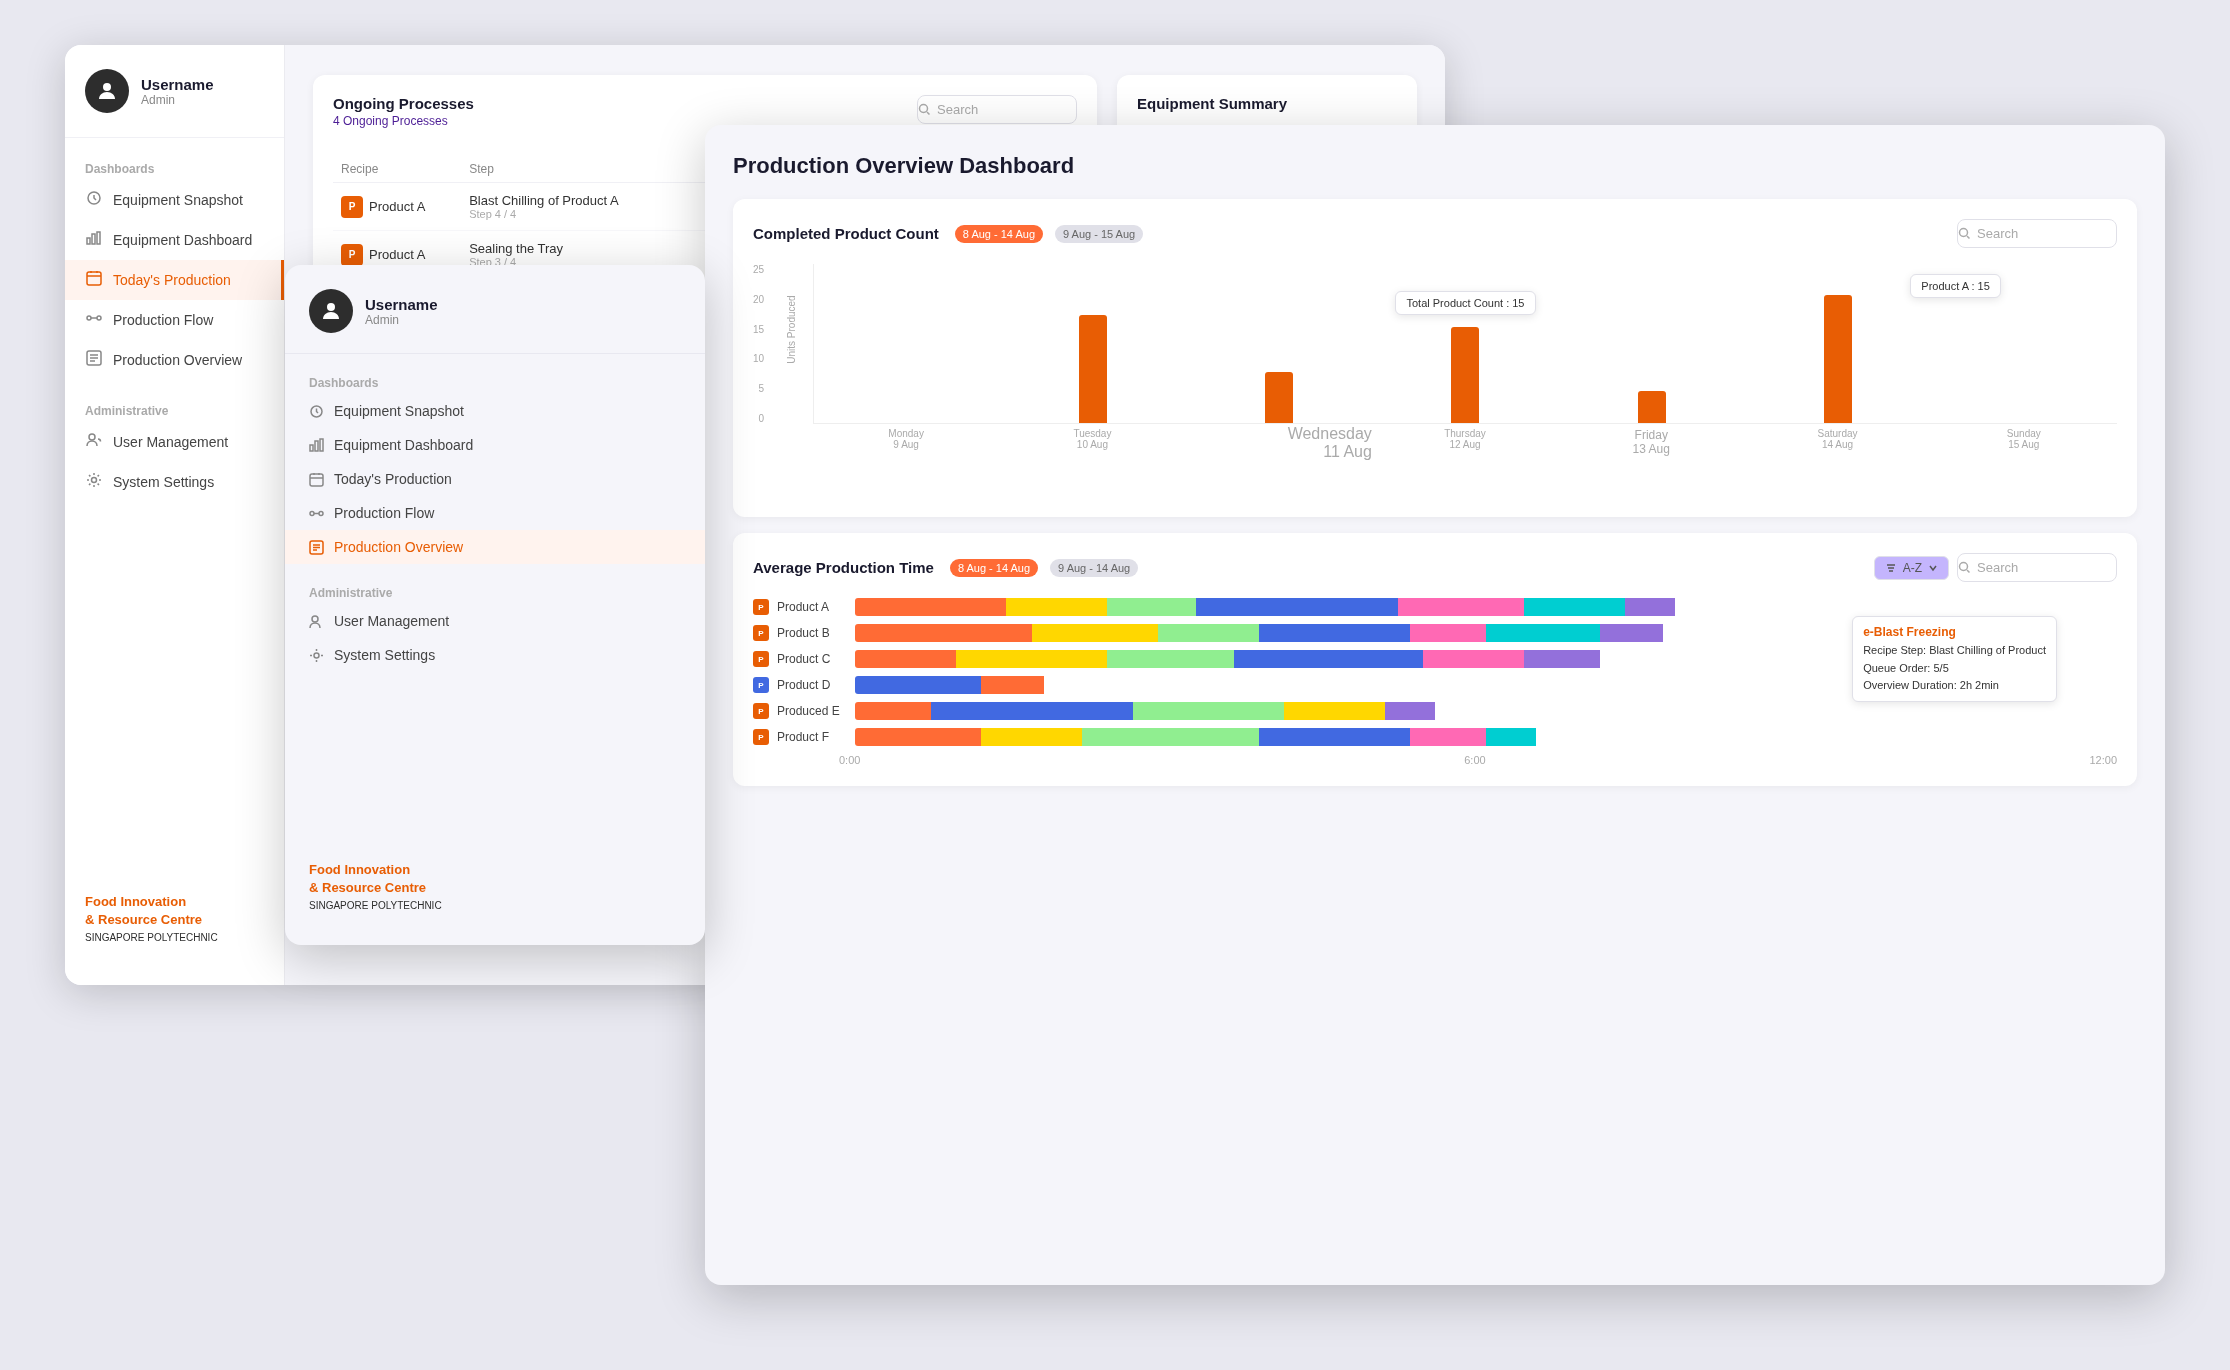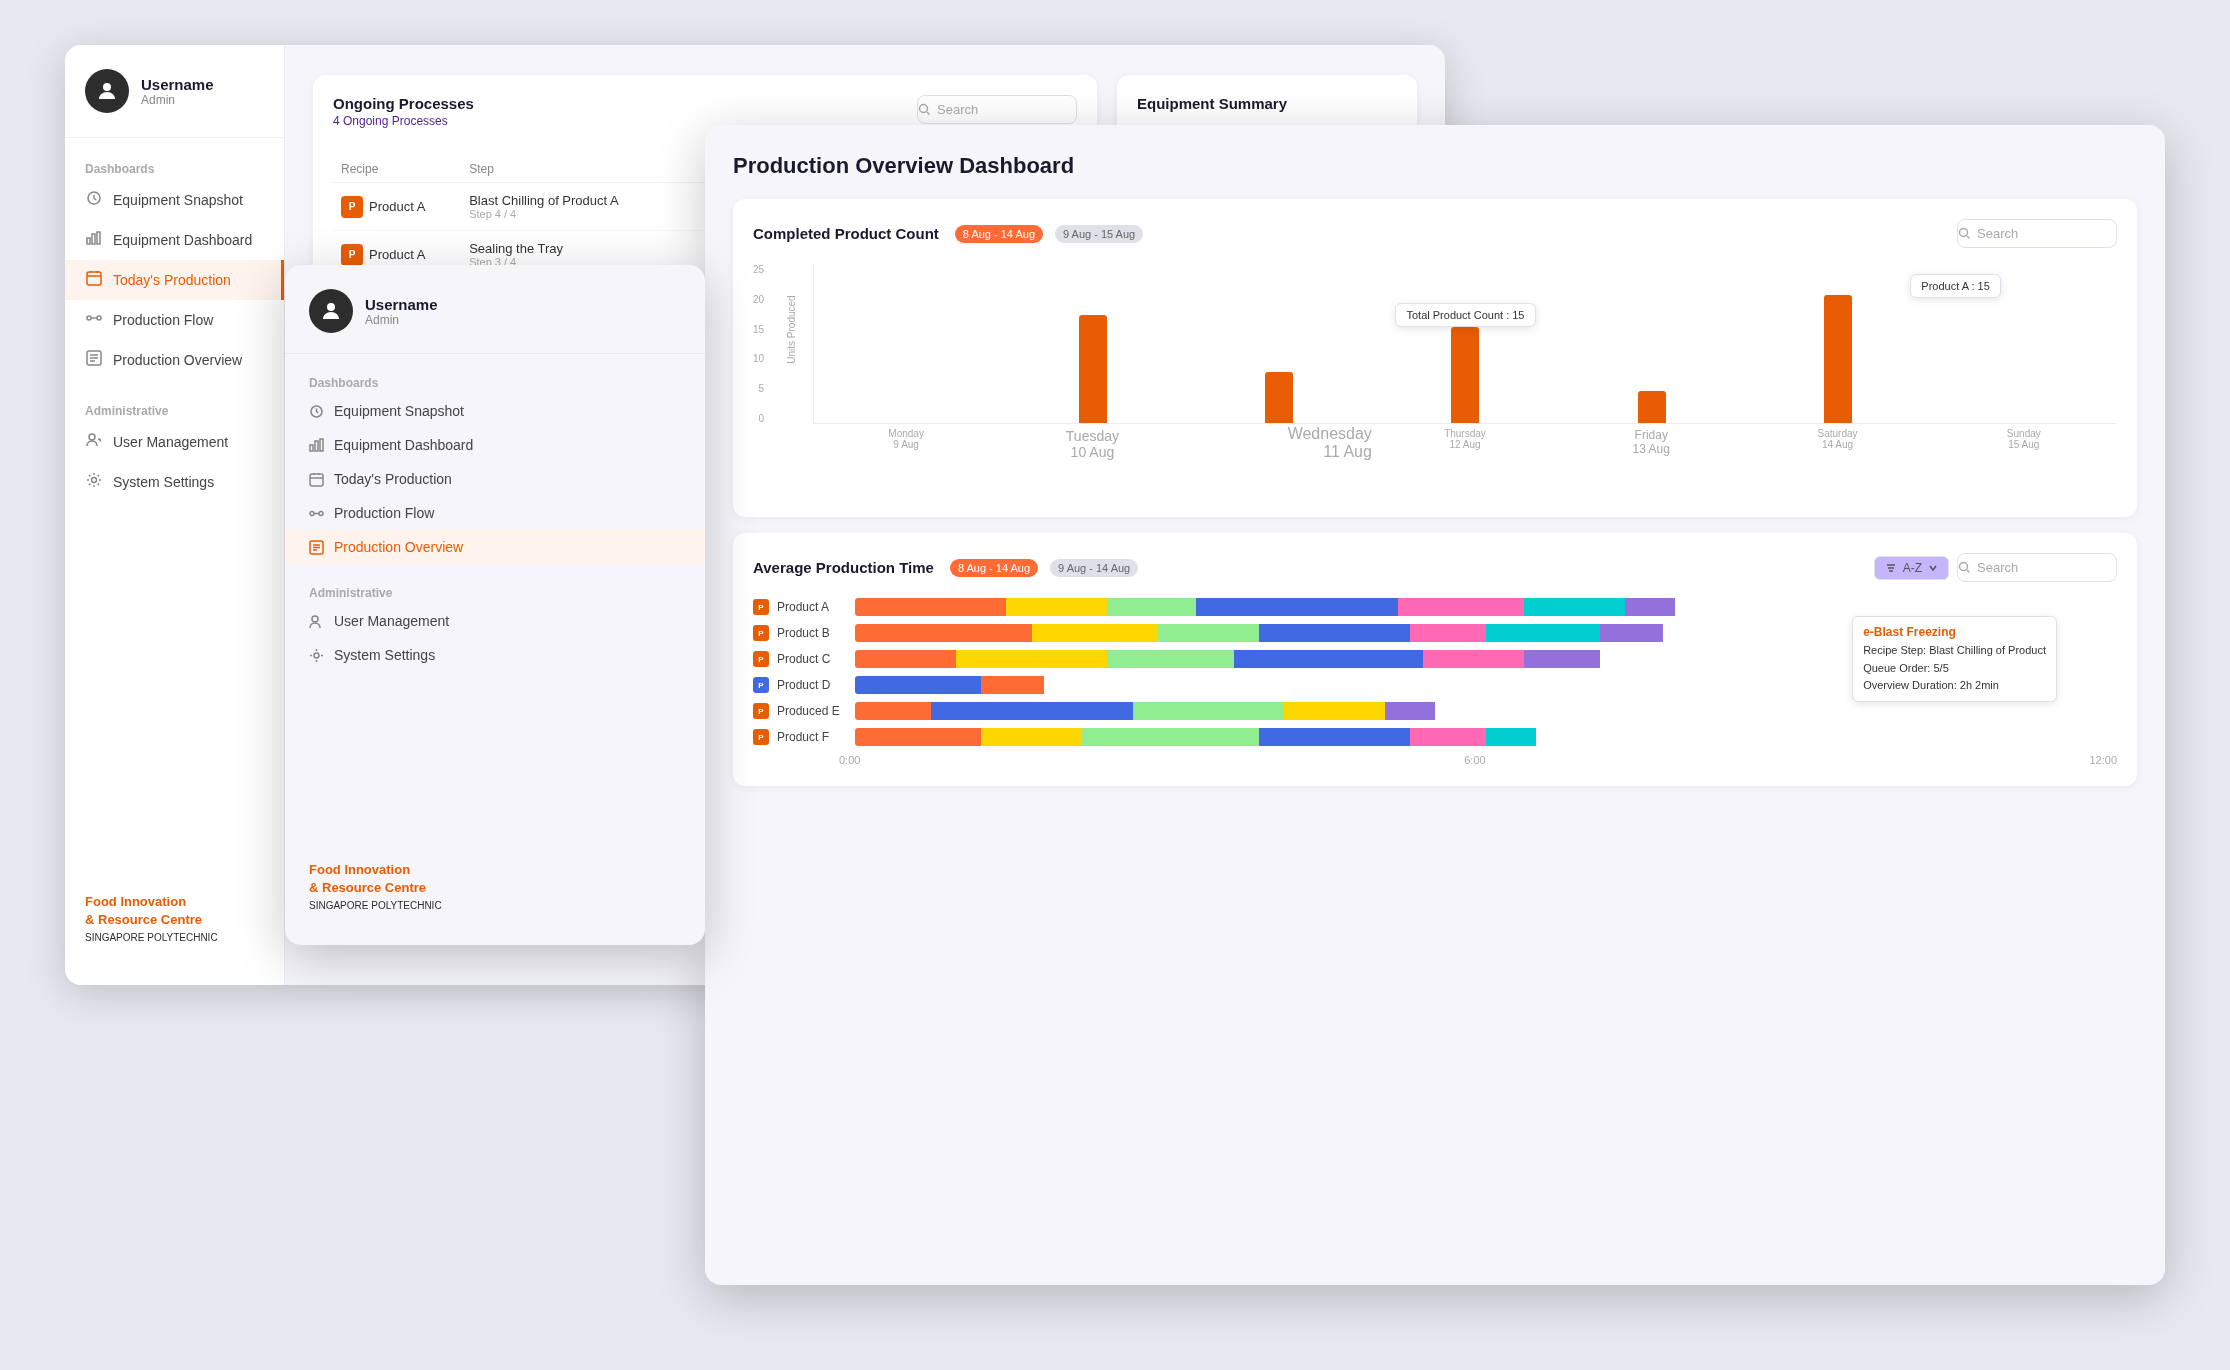--- a/index.html
+++ b/index.html
@@ -830,21 +830,21 @@
           <div style="flex:1;display:flex;flex-direction:column;align-items:center;justify-content:flex-end;height:100%;position:relative">
             <div style="width:28px;height:108px;background:#e85d04;border-radius:3px 3px 0 0"></div>
           </div>
 
           <div style="flex:1;display:flex;flex-direction:column;align-items:center;justify-content:flex-end;height:100%;position:relative">
             <div style="width:28px;height:51px;background:#e85d04;border-radius:3px 3px 0 0"></div>
           </div>
 
           <div style="flex:1;display:flex;flex-direction:column;align-items:center;justify-content:flex-end;height:100%;position:relative">
             <div style="width:28px;height:96px;background:#e85d04;border-radius:3px 3px 0 0"></div>
-            <div style="position:absolute;top:39px;left:50%;transform:translateX(-50%);background:white;border:1px solid #e0e0e8;border-radius:6px;padding:5px 10px;font-size:11px;color:#333;white-space:nowrap;box-shadow:0 2px 8px rgba(0,0,0,0.1);z-index:5">
+            <div style="position:absolute;top:27px;left:50%;transform:translateX(-50%);background:white;border:1px solid #e0e0e8;border-radius:6px;padding:5px 10px;font-size:11px;color:#333;white-space:nowrap;box-shadow:0 2px 8px rgba(0,0,0,0.1);z-index:5">
               <span>Total Product Count : 15</span>
             </div>
           </div>
 
           <div style="flex:1;display:flex;flex-direction:column;align-items:center;justify-content:flex-end;height:100%;position:relative">
             <div style="width:28px;height:32px;background:#e85d04;border-radius:3px 3px 0 0"></div>
           </div>
 
           <div style="flex:1;display:flex;flex-direction:column;align-items:center;justify-content:flex-end;height:100%;position:relative">
             <div style="width:28px;height:128px;background:#e85d04;border-radius:3px 3px 0 0"></div>
@@ -853,21 +853,21 @@
             </div>
           </div>
 
           <div style="flex:1;display:flex;flex-direction:column;align-items:center;justify-content:flex-end;height:100%;position:relative">
             <div style="width:28px;height:0px;background:#e85d04;border-radius:3px 3px 0 0"></div>
           </div>
         </div>
 
         <div style="display:flex;padding-left:0">
           <div style="flex:1;text-align:center;font-size:10px;color:#aaa;margin-top:4px">Monday<br>9 Aug</div>
-          <div style="flex:1;text-align:center;font-size:14px;color:#aaa;margin-top:4px">Tuesday<br>10 Aug</div>
+          <div style="flex:1;text-align:center;font-size:10px;color:#aaa;margin-top:4px">Tuesday<br>10 Aug</div>
           <div style="flex:1;text-align:right;font-size:16px;color:#aaa;margin-top:1px">Wednesday<br>11 Aug</div>
           <div style="flex:1;text-align:center;font-size:10px;color:#aaa;margin-top:4px">Thursday<br>12 Aug</div>
           <div style="flex:1;text-align:center;font-size:12px;color:#aaa;margin-top:4px">Friday<br>13 Aug</div>
           <div style="flex:1;text-align:center;font-size:10px;color:#aaa;margin-top:4px">Saturday<br>14 Aug</div>
           <div style="flex:1;text-align:center;font-size:10px;color:#aaa;margin-top:4px">Sunday<br>15 Aug</div>
         </div>
       </div>
     </div>
 
     <div class="chart-card">

